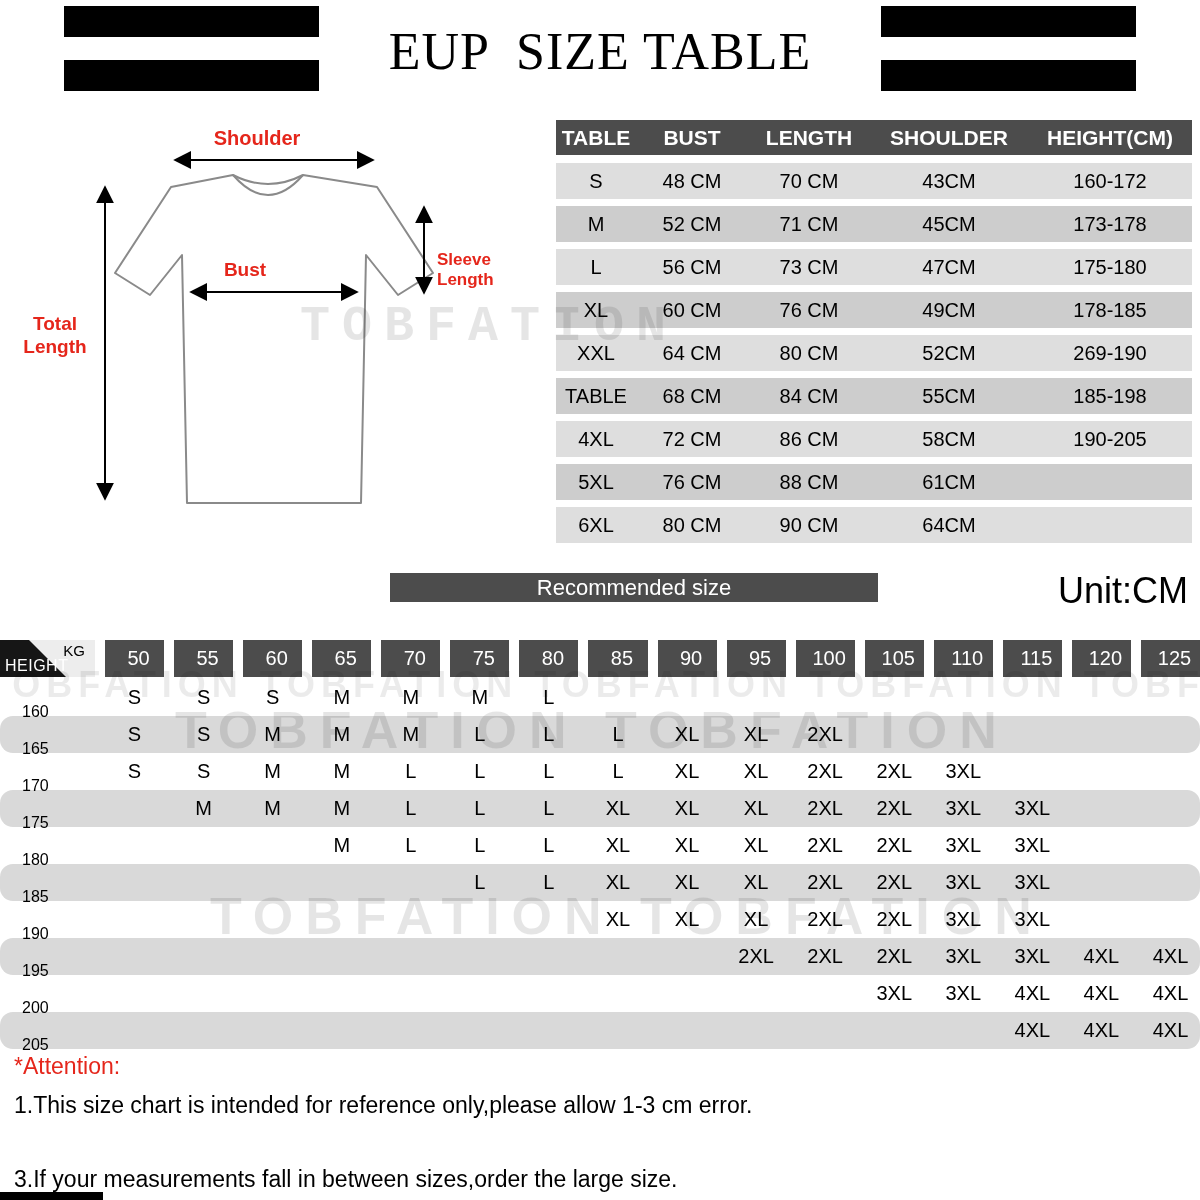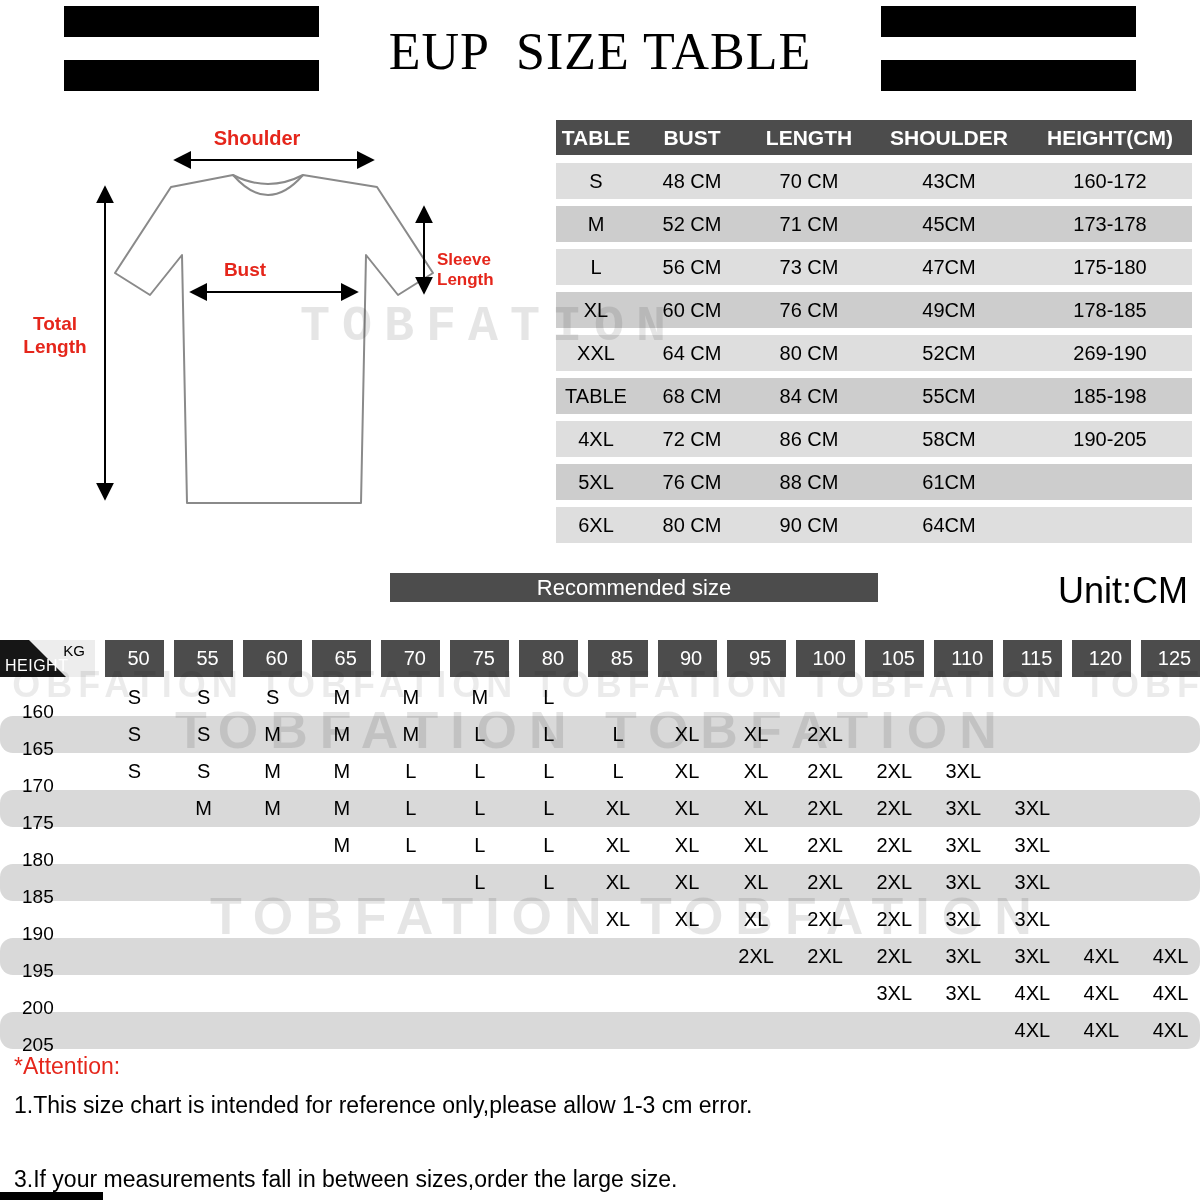--- a/index.html
+++ b/index.html
@@ -33,21 +33,21 @@
 
   
   .matrix{position:absolute;left:0;top:640px;width:1200px;}
   .mrow{display:flex;height:37px;}
   .mhead-row{margin-bottom:2px;background:#fff;}
   .mcorner{flex:0 0 95px;position:relative;background:linear-gradient(45deg,#161616 49.6%,#ededed 50.4%);}
   .mcorner .kg{position:absolute;top:2px;right:10px;font-size:15px;color:#000;}
   .mcorner .hl{position:absolute;bottom:2px;left:5px;font-size:16px;color:#fff;letter-spacing:.5px;}
   .mcell{flex:1;display:flex;align-items:center;justify-content:center;font-size:20px;margin-left:10px;min-width:0;}
   .mhead-row .mcell{background:#4c4c4c;color:#fff;padding-left:8px;}
-  .mlabel{flex:0 0 95px;display:flex;align-items:center;padding-left:22px;font-size:19px;box-sizing:border-box;margin-top:28px;}
+  .mlabel{flex:0 0 95px;display:flex;align-items:center;padding-left:22px;font-size:16px;box-sizing:border-box;margin-top:28px;}
   .mrow.alt{background:#d9d9d9;border-radius:13px;}
 
   
   .wm{position:absolute;white-space:nowrap;pointer-events:none;font-weight:bold;color:rgba(0,0,0,0.10);}
   .wm.shirt-wm{left:300px;top:298px;font-size:50px;letter-spacing:12px;font-family:Liberation Mono, monospace;}
   .wm.strip{left:-15px;top:664px;font-size:36px;letter-spacing:6px;color:rgba(0,0,0,0.08);width:1230px;overflow:hidden;}
   .wm.mid{left:175px;top:700px;font-size:52px;letter-spacing:12px;}
   .wm.low{left:210px;top:886px;font-size:52px;letter-spacing:12px;}
 
   

